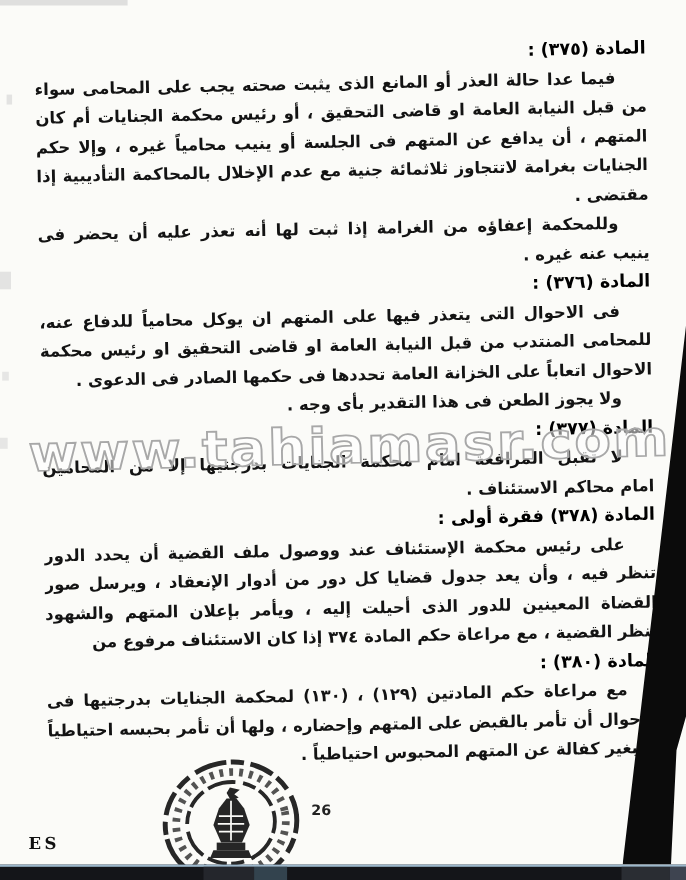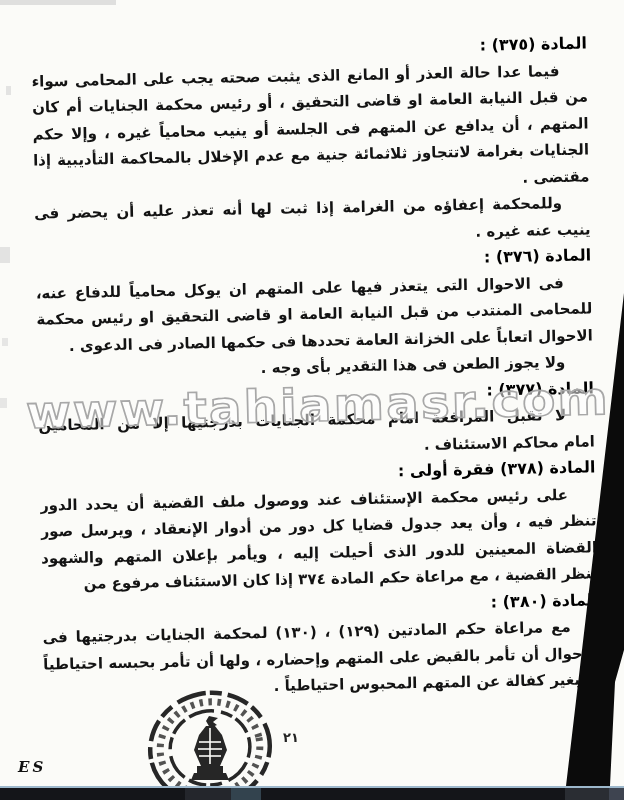--- a/index.html
+++ b/index.html
@@ -52,25 +52,24 @@
     position:absolute;left:142px;top:688px;
     z-index:2;opacity:.92;
   }
   
   .page-number{
     position:absolute;left:283px;top:730px;
     font-size:13px;font-weight:bold;color:#222;
     z-index:3;direction:rtl;
   }
   .corner-mark{
-    position:absolute;left:18px;top:758px;
+    position:absolute;left:26px;top:758px;
     font-family:"DejaVu Serif",serif;
     font-size:15px;font-weight:bold;letter-spacing:3px;color:#111;
     z-index:3;
-    font-style:italic;
   }
   
   .scan-wedge{
     position:absolute;inset:0;z-index:6;
     background:#0b0b0b;
     clip-path:polygon(624px 293px,624px 650px,615px 682px,610px 786px,566px 786px);
     pointer-events:none;
   }
   .smudge{position:absolute;background:#d9d9d9;z-index:0;}
   .smudge.s1{left:0;top:0;width:116px;height:5px;opacity:.85;}
@@ -163,21 +162,21 @@
         <line x1="-11" y1="-8" x2="11" y2="-8"></line>
         <line x1="-12" y1="-1" x2="12" y2="-1"></line>
         <line x1="-11" y1="6" x2="11" y2="6"></line>
         <line x1="0" y1="-22" x2="0" y2="14"></line>
       </g>
       <rect x="-13" y="16" width="26" height="7"></rect>
       <path d="M-16,23 h32 l3,7 h-38 z"></path>
     </g>
   </svg>
 
-  <div class="page-number">٢١</div>
+  <div class="page-number">26</div>
   <div class="corner-mark">ES</div>
 
   <div class="scan-wedge"></div>
 
   <div class="bottom-strip">
     <div class="strip-seg a"></div>
     <div class="strip-seg b"></div>
     <div class="strip-seg c"></div>
     <div class="strip-seg d"></div>
   </div>

